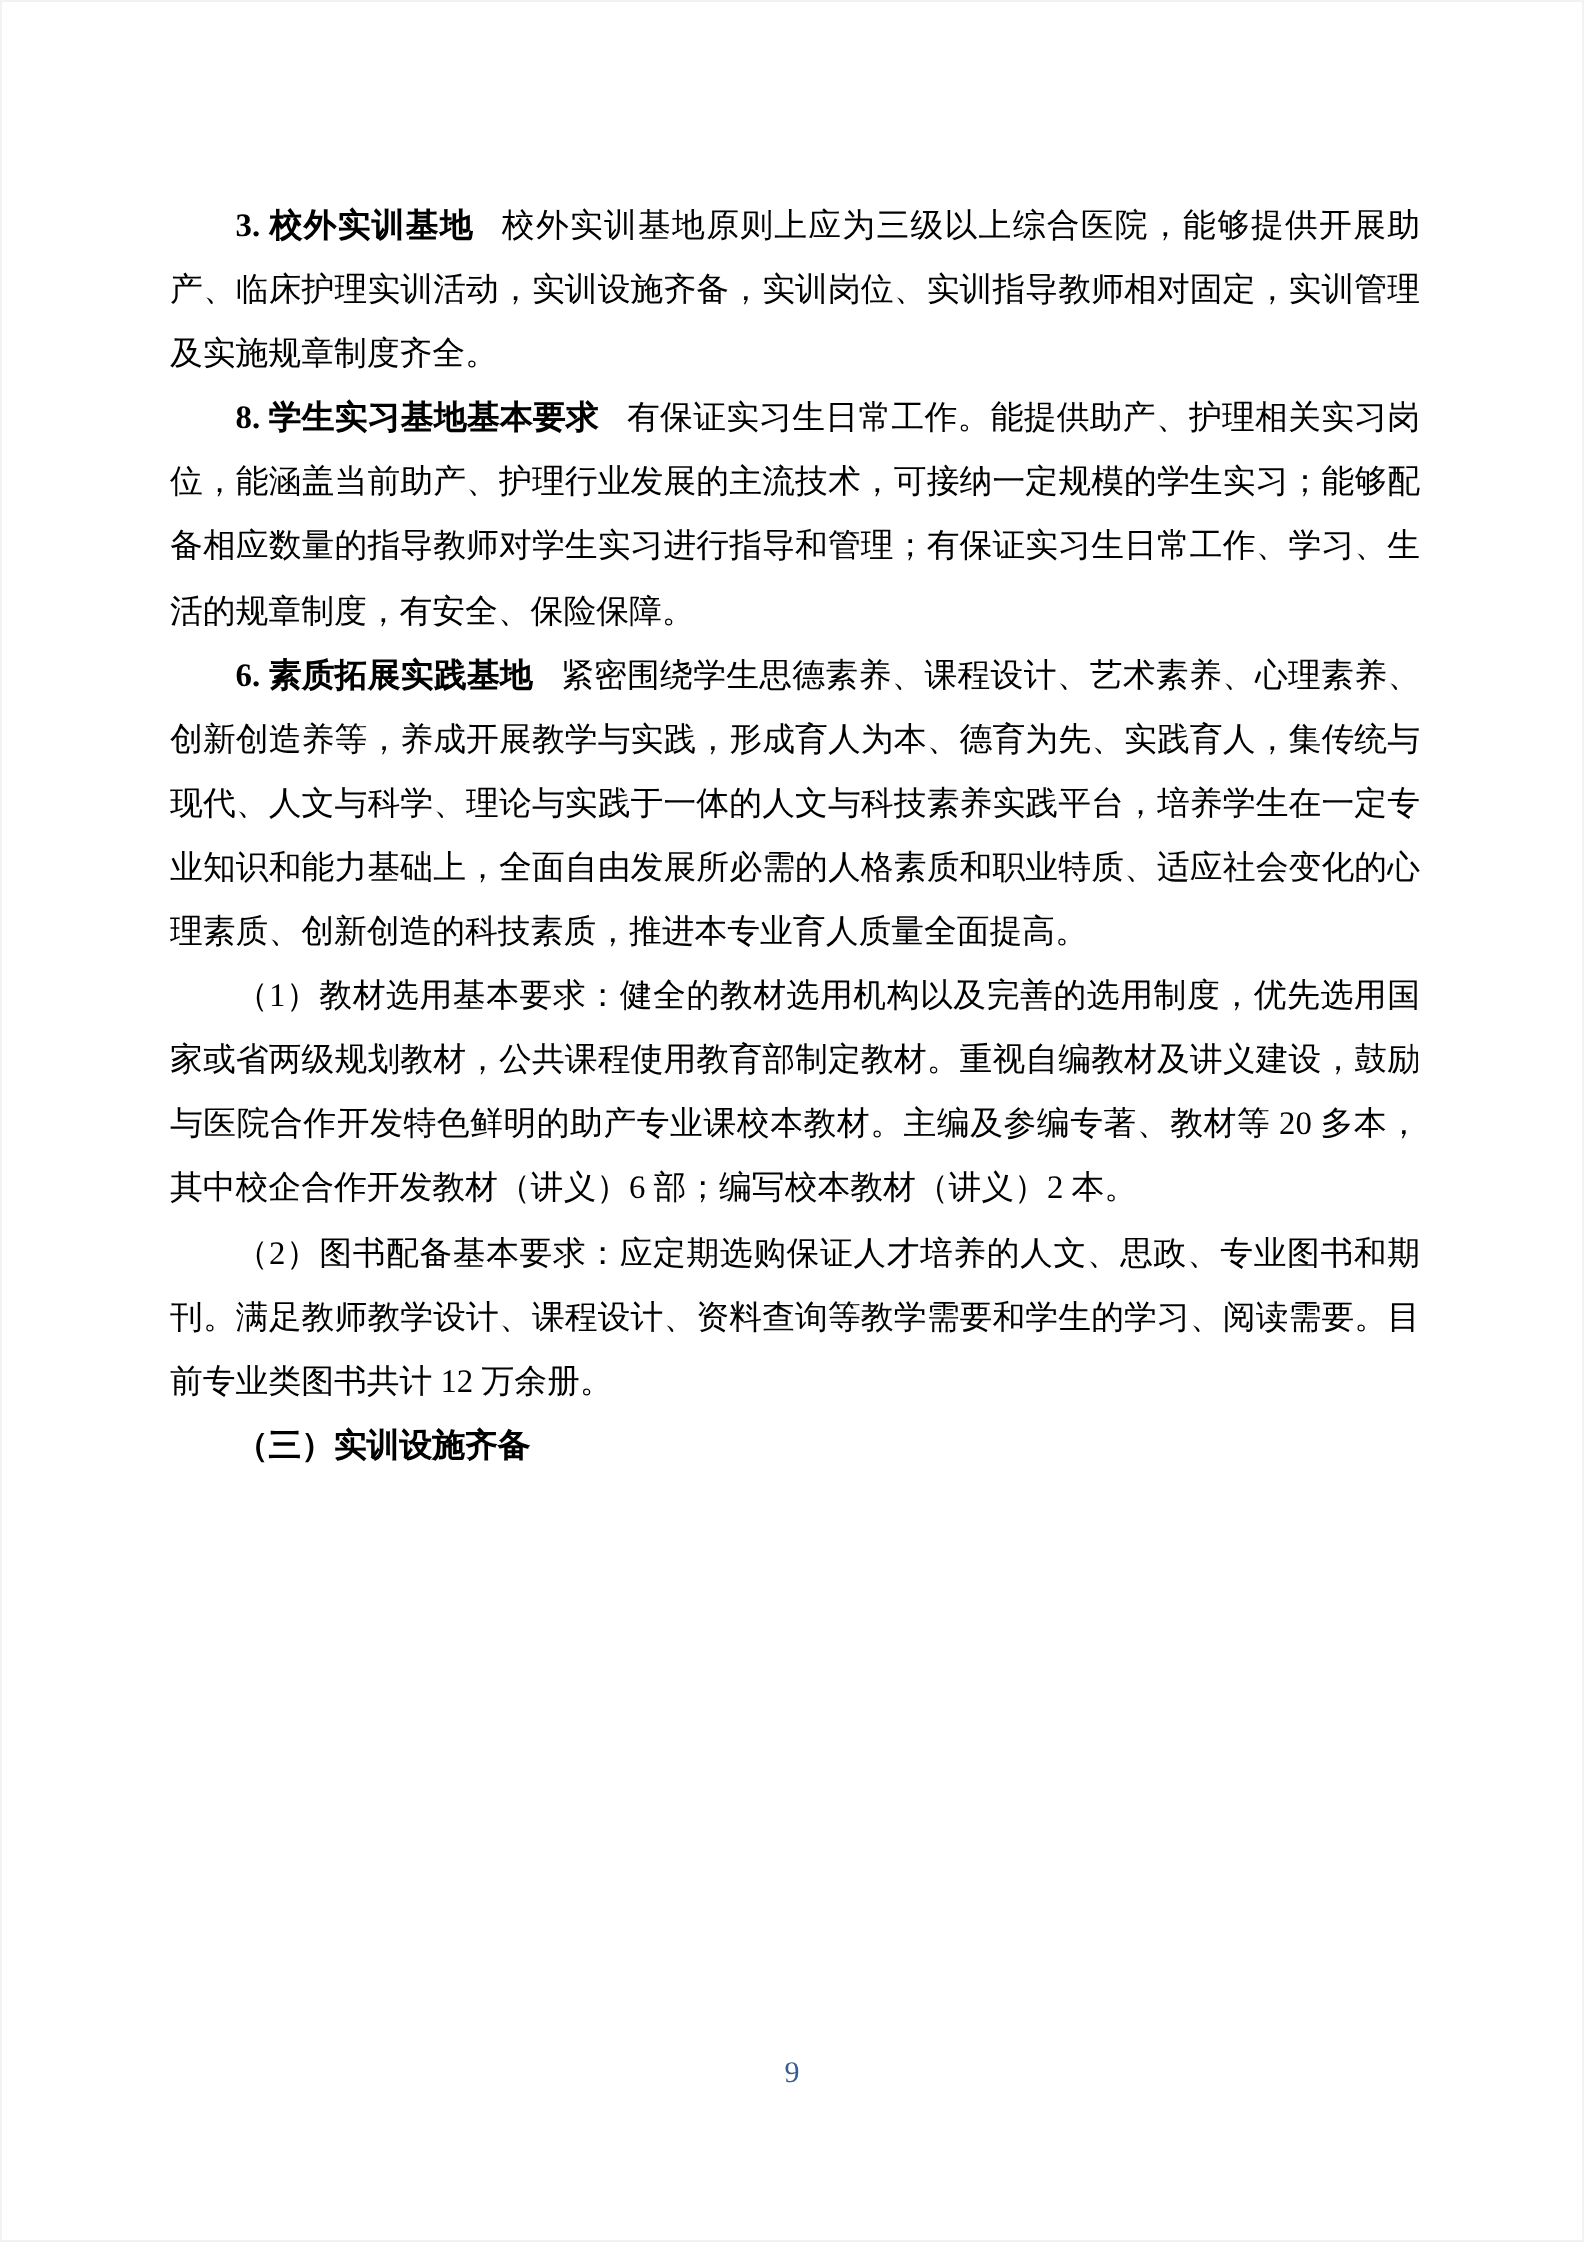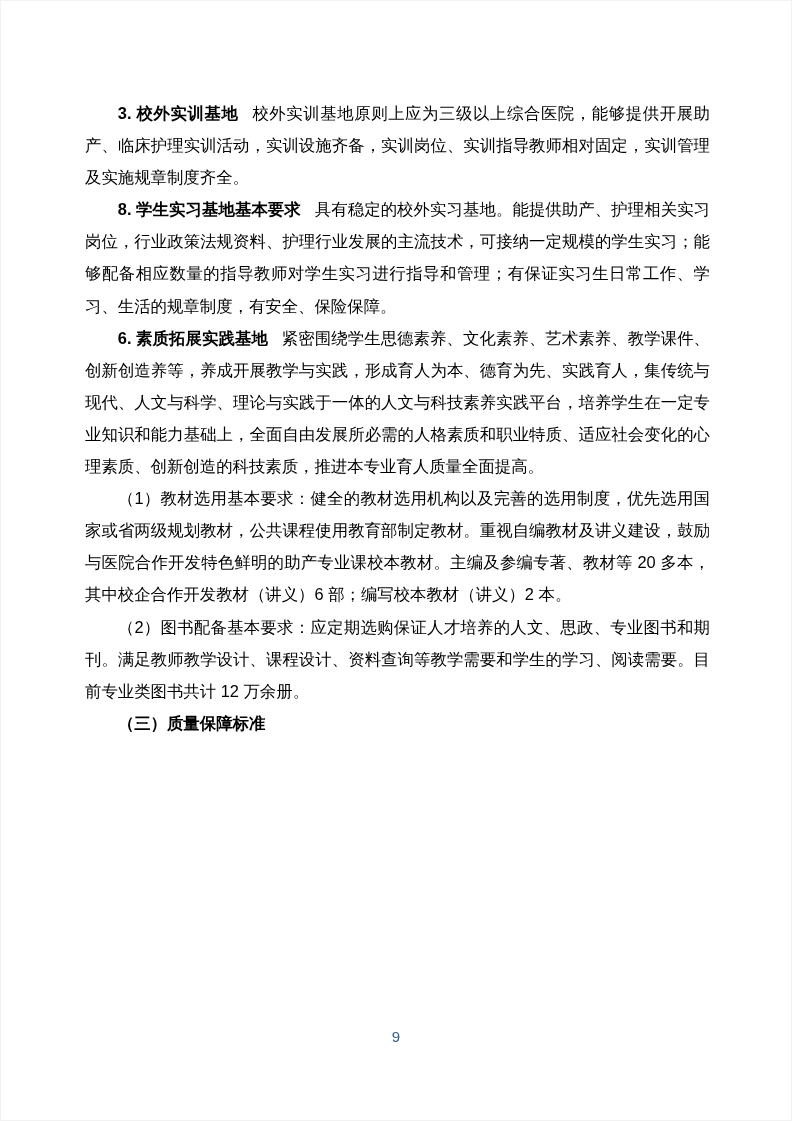--- a/index.html
+++ b/index.html
@@ -6,21 +6,21 @@
     margin: 0;
     padding: 0;
     background: #ffffff;
   }
   .page {
     position: relative;
     width: 792px;
     height: 1121px;
     background: #ffffff;
     box-sizing: border-box;
-    font-family: Liberation Sans, sans-serif;
+    font-family: Liberation Serif, serif;
     color: #000000;
     overflow: hidden;
     outline: 1px solid #f2f2f2;
     outline-offset: -1px;
   }
   .content {
     box-sizing: border-box;
     padding: 97px 82px 0 85px;
   }
   .para {
@@ -51,30 +51,30 @@
   }
 </style>
 </head>
 <body>
 
 <div class="page">
   <div class="content">
 
     <p class="para"><b class="lead">3. 校外实训基地</b><span>校外实训基地原则上应为三级以上综合医院，能够提供开展助产、临床护理实训活动，实训设施齐备，实训岗位、实训指导教师相对固定，实训管理及实施规章制度齐全。</span></p>
 
-    <p class="para"><b class="lead">8. 学生实习基地基本要求</b><span>具有稳定的校外实习基地。能提供助产、护理相关实习岗位，行业政策法规资料、护理行业发展的主流技术，可接纳一定规模的学生实习；能够配备相应数量的指导教师对学生实习进行指导和管理；有保证实习生日常工作、学习、生活的规章制度，有安全、保险保障。</span></p>
+    <p class="para"><b class="lead">8. 学生实习基地基本要求</b><span>有保证实习生日常工作。能提供助产、护理相关实习岗位，能涵盖当前助产、护理行业发展的主流技术，可接纳一定规模的学生实习；能够配备相应数量的指导教师对学生实习进行指导和管理；有保证实习生日常工作、学习、生活的规章制度，有安全、保险保障。</span></p>
 
 
 
-    <p class="para"><b class="lead">6. 素质拓展实践基地</b><span>紧密围绕学生思德素养、文化素养、艺术素养、教学课件、创新创造养等，养成开展教学与实践，形成育人为本、德育为先、实践育人，集传统与现代、人文与科学、理论与实践于一体的人文与科技素养实践平台，培养学生在一定专业知识和能力基础上，全面自由发展所必需的人格素质和职业特质、适应社会变化的心理素质、创新创造的科技素质，推进本专业育人质量全面提高。</span></p>
+    <p class="para"><b class="lead">6. 素质拓展实践基地</b><span>紧密围绕学生思德素养、课程设计、艺术素养、心理素养、创新创造养等，养成开展教学与实践，形成育人为本、德育为先、实践育人，集传统与现代、人文与科学、理论与实践于一体的人文与科技素养实践平台，培养学生在一定专业知识和能力基础上，全面自由发展所必需的人格素质和职业特质、适应社会变化的心理素质、创新创造的科技素质，推进本专业育人质量全面提高。</span></p>
 
 
     <p class="para"><span>（1）教材选用基本要求：健全的教材选用机构以及完善的选用制度，优先选用国家或省两级规划教材，公共课程使用教育部制定教材。重视自编教材及讲义建设，鼓励与医院合作开发特色鲜明的助产专业课校本教材。主编及参编专著、教材等 20 多本，其中校企合作开发教材（讲义）6 部；编写校本教材（讲义）2 本。</span></p>
 
     <p class="para"><span>（2）图书配备基本要求：应定期选购保证人才培养的人文、思政、专业图书和期刊。满足教师教学设计、课程设计、资料查询等教学需要和学生的学习、阅读需要。目前专业类图书共计 12 万余册。</span></p>
 
 
-    <p class="para heading-only"><b class="lead">（三）质量保障标准</b></p>
+    <p class="para heading-only"><b class="lead">（三）实训设施齐备</b></p>
 
   </div>
 
   <div class="page-number">9</div>
 </div>
 
 </body></html>

